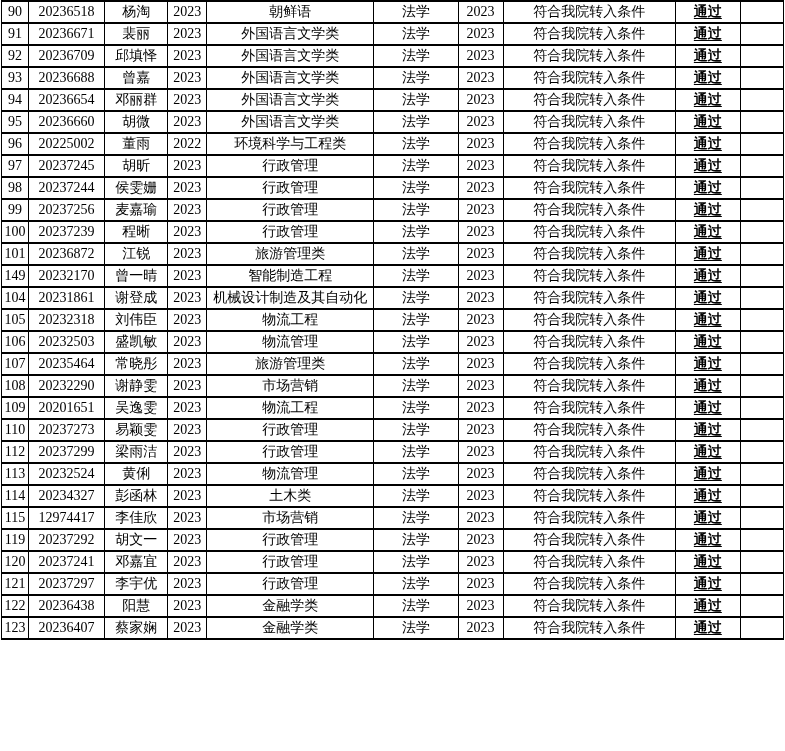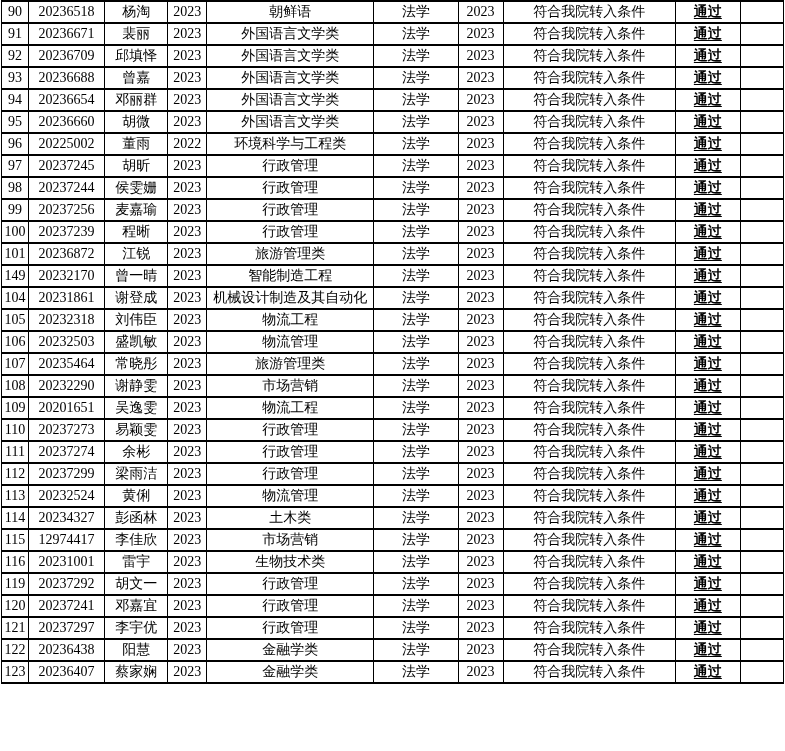--- a/index.html
+++ b/index.html
@@ -301,32 +301,20 @@
         <td>易颖雯</td>
         <td>2023</td>
         <td>行政管理</td>
         <td>法学</td>
         <td>2023</td>
         <td>符合我院转入条件</td>
         <td class="pass"><span>通过</span></td>
         <td></td>
       </tr>
       <tr>
-        <td>111</td>
-        <td>20237274</td>
-        <td>余彬</td>
-        <td>2023</td>
-        <td>行政管理</td>
-        <td>法学</td>
-        <td>2023</td>
-        <td>符合我院转入条件</td>
-        <td class="pass"><span>通过</span></td>
-        <td></td>
-      </tr>
-      <tr>
         <td>112</td>
         <td>20237299</td>
         <td>梁雨洁</td>
         <td>2023</td>
         <td>行政管理</td>
         <td>法学</td>
         <td>2023</td>
         <td>符合我院转入条件</td>
         <td class="pass"><span>通过</span></td>
         <td></td>
@@ -354,32 +342,20 @@
         <td>符合我院转入条件</td>
         <td class="pass"><span>通过</span></td>
         <td></td>
       </tr>
       <tr>
         <td>115</td>
         <td>12974417</td>
         <td>李佳欣</td>
         <td>2023</td>
         <td>市场营销</td>
-        <td>法学</td>
-        <td>2023</td>
-        <td>符合我院转入条件</td>
-        <td class="pass"><span>通过</span></td>
-        <td></td>
-      </tr>
-      <tr>
-        <td>116</td>
-        <td>20231001</td>
-        <td>雷宇</td>
-        <td>2023</td>
-        <td>生物技术类</td>
         <td>法学</td>
         <td>2023</td>
         <td>符合我院转入条件</td>
         <td class="pass"><span>通过</span></td>
         <td></td>
       </tr>
       <tr>
         <td>119</td>
         <td>20237292</td>
         <td>胡文一</td>

